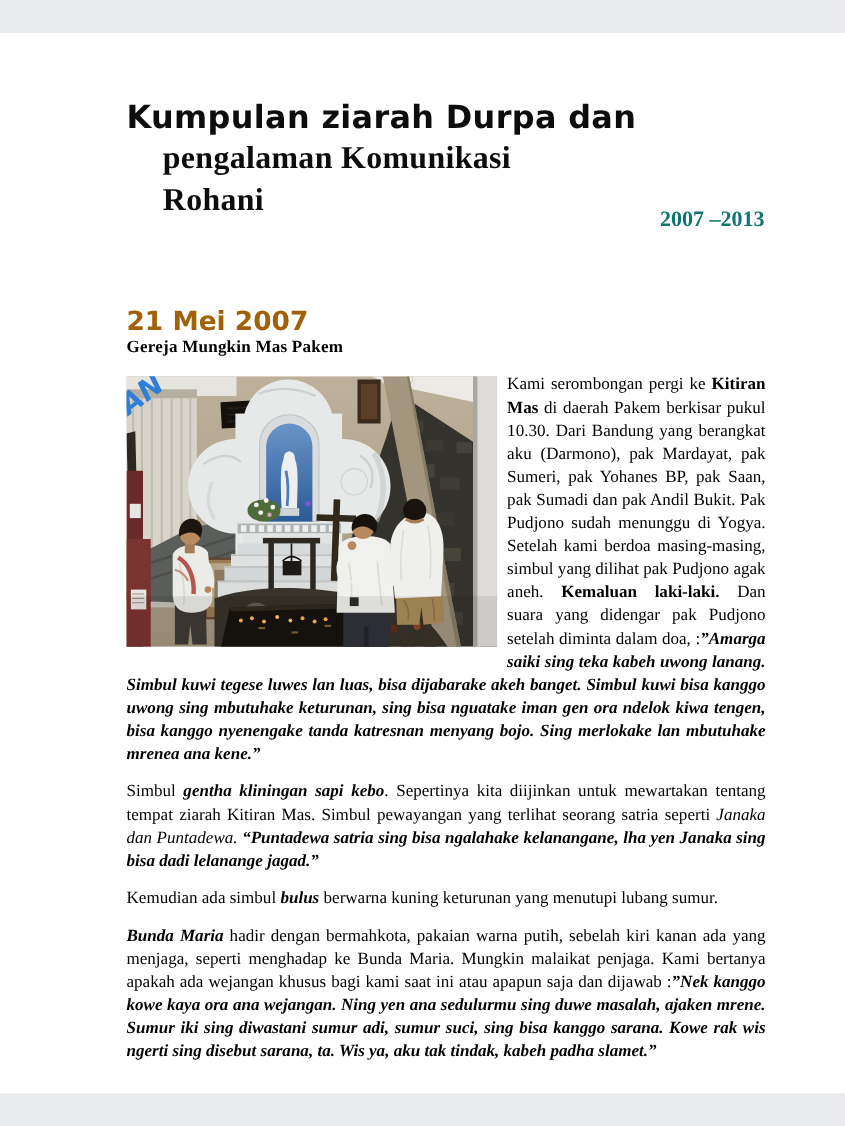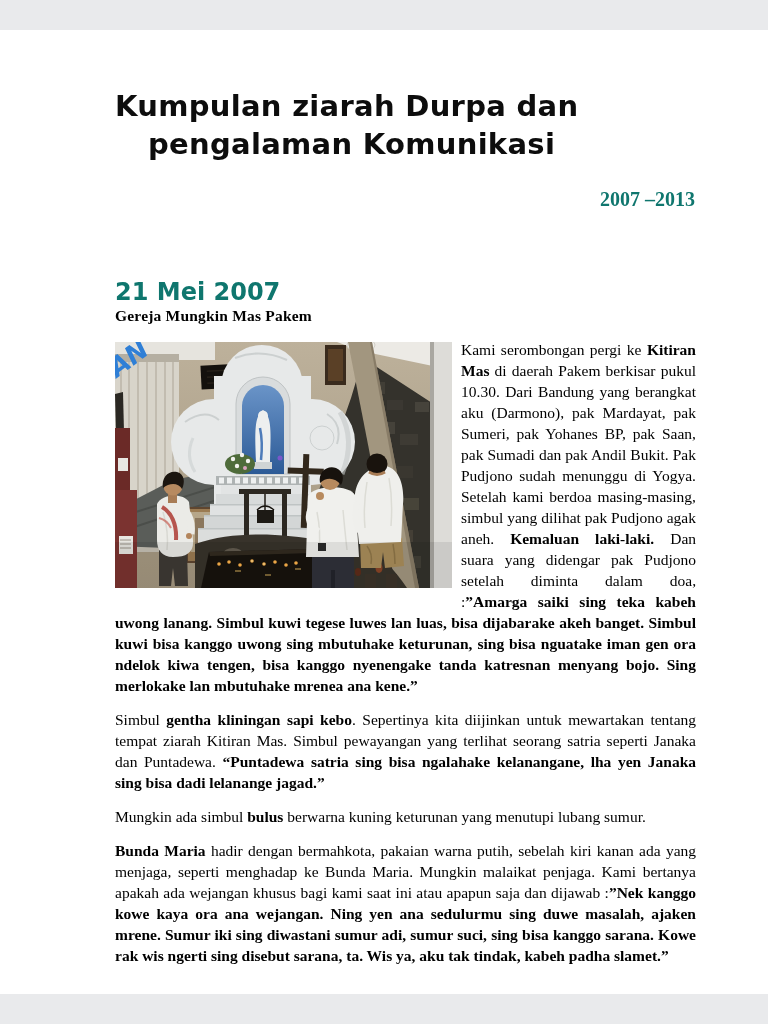--- a/index.html
+++ b/index.html
@@ -18,59 +18,60 @@
     background:#ffffff;
     padding-left:40px;
   }
   .doc-title {
     position:absolute; left:115px; top:38px; width:575px;
     font-family:"DejaVu Sans", sans-serif;
     font-weight:bold; font-size:29px; line-height:38px;
     letter-spacing:.3px; color:#0d0d0d;
   }
   .doc-title .line { display:block; }
-  .doc-title .line.indent { padding-left:33px; }
+  .doc-title .line.indent { padding-left:33px;font-family:Liberation Serif, serif; }
   .doc-subtitle {
     position:absolute; left:115px; top:158px; width:580px;
     text-align:right; font-weight:bold; font-size:20px; color:#0f766e;
   }
   .entry-heading {
     position:absolute; left:115px; top:228px;
     font-family:"DejaVu Sans", sans-serif;
-    font-weight:bold; font-size:24px; color:#0f766e;
+    font-weight:bold; font-size:24px; color:#a16207;
   }
   .entry-subheading {
     position:absolute; left:115px; top:277px;
     font-weight:bold; font-size:15.5px; letter-spacing:.2px;
   }
   .body-text {
     position:absolute; left:115px; top:309px; width:581px;
     font-size:15.5px; line-height:21px; text-align:justify;
   }
   .body-text p { margin:0 0 13px 0; }
   .photo-wrap {
     float:left; width:337px; height:246px;
     margin:3px 9px 4px 0;
   }
   .photo-wrap svg { display:block; width:337px; height:246px; }
   span.b { font-weight:bold; }
-  span.i { }
+  span.i { font-style:italic; }
 </style>
 </head>
 <body>
 
 <div class="canvas">
   <div class="band top"></div>
   <div class="band bottom"></div>
 
   <div class="page">
 
     <h1 class="doc-title">
       <span class="line">Kumpulan ziarah Durpa dan</span>
       <span class="line indent">pengalaman Komunikasi</span>
+      <span class="line indent">Rohani</span>
     </h1>
 
     <div class="doc-subtitle">2007 –2013</div>
 
     <h2 class="entry-heading">21 Mei 2007</h2>
 
     <div class="entry-subheading">Gereja Mungkin Mas Pakem</div>
 
     <div class="body-text">
 
@@ -299,20 +300,20 @@
               <path d="M242,160 q-4,16 2,30" stroke="#efefec" stroke-width="6" fill="none"></path>
             </g>
 
             <rect x="0" y="200" width="337" height="46" fill="#000" opacity=".08"></rect>
           </svg>
         </span><span><span>Kami serombongan pergi ke </span><span class="b">Kitiran Mas</span><span> di daerah Pakem berkisar pukul 10.30. Dari Bandung yang berangkat aku (Darmono), pak Mardayat, pak Sumeri, pak Yohanes BP, pak Saan, pak Sumadi dan pak Andil Bukit. Pak Pudjono sudah menunggu di Yogya. Setelah kami berdoa masing-masing, simbul yang dilihat pak Pudjono agak aneh. </span><span class="b">Kemaluan laki-laki.</span><span> Dan suara yang didengar pak Pudjono setelah diminta dalam doa, :</span><span class="b i">”Amarga saiki sing teka kabeh uwong lanang.  Simbul kuwi tegese luwes lan luas, bisa dijabarake akeh banget. Simbul kuwi bisa kanggo uwong sing mbutuhake keturunan, sing bisa nguatake iman gen ora ndelok kiwa tengen, bisa kanggo nyenengake tanda katresnan menyang bojo. Sing  merlokake lan mbutuhake mrenea ana kene.”</span></span>
       </p>
 
       <p><span><span>Simbul </span><span class="b i">gentha kliningan sapi kebo</span><span>. Sepertinya kita diijinkan untuk mewartakan tentang tempat ziarah Kitiran Mas. Simbul pewayangan yang terlihat seorang satria seperti </span><span class="i">Janaka dan Puntadewa.</span><span> </span><span class="b i">“Puntadewa satria sing bisa ngalahake kelanangane, lha yen Janaka sing bisa dadi lelanange jagad.”</span></span></p>
 
-      <p><span><span>Mungkin ada simbul </span><span class="b i">bulus</span><span> berwarna kuning keturunan yang menutupi lubang sumur.</span></span></p>
+      <p><span><span>Kemudian ada simbul </span><span class="b i">bulus</span><span> berwarna kuning keturunan yang menutupi lubang sumur.</span></span></p>
 
       <p><span><span class="b i">Bunda Maria</span><span> hadir dengan bermahkota, pakaian warna putih, sebelah kiri kanan ada yang menjaga, seperti menghadap ke Bunda Maria. Mungkin malaikat penjaga. Kami bertanya apakah ada wejangan khusus bagi kami saat ini atau apapun saja dan dijawab :</span><span class="b i">”Nek kanggo kowe kaya ora ana wejangan. Ning yen ana sedulurmu sing duwe masalah, ajaken mrene. Sumur iki sing diwastani sumur adi, sumur suci, sing bisa kanggo sarana. Kowe rak wis ngerti sing disebut sarana, ta. Wis ya, aku tak tindak, kabeh padha slamet.”</span></span></p>
 
 
     </div>
   </div>
 </div>
 
 </body></html>

